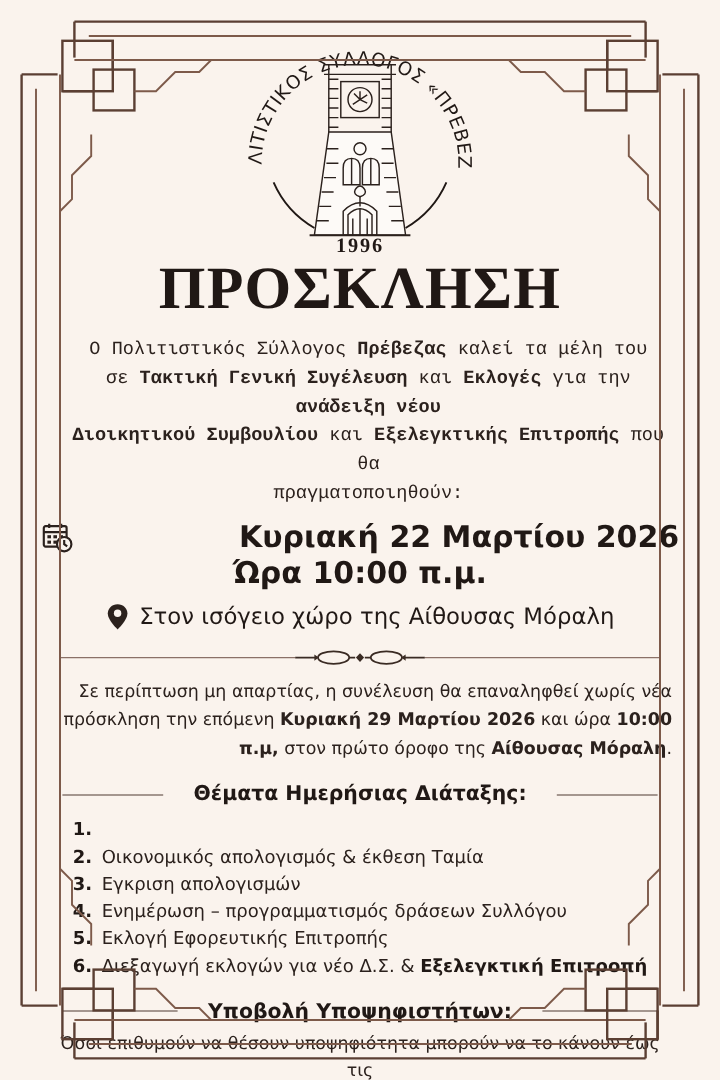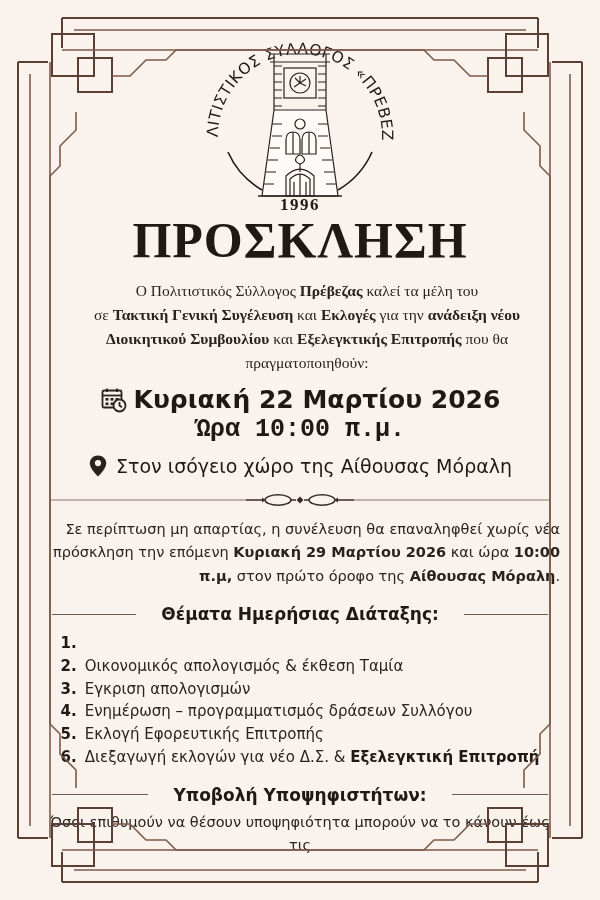--- a/index.html
+++ b/index.html
@@ -63,43 +63,43 @@
   .subtitle {
     font-family: "DejaVu Sans", sans-serif;
     font-weight: bold;
     font-size: 22px;
     line-height: 1.2;
     color: #201815;
     margin: 10px 0 0 0;
   }
   
   .intro {
-    font-family: Liberation Serif, serif;
+    font-family: Liberation Mono, monospace;
     font-size: 15.5px;
     line-height: 1.55;
     color: #2b211d;
     margin: 12px 10px 0 24px;
   }
   .intro b { font-weight: bold; }
 
   .datetime {
     font-family: "DejaVu Sans", sans-serif;
     font-weight: bold;
     font-size: 25px;
     line-height: 1.22;
     color: #201815;
     margin: 10px 0 0 0;
   }
   .date-row {
     display: flex;
     align-items: center;
-    justify-content: center;
+    justify-content: space-between;
     gap: 6px;
   }
-  .time-row { display: block; font-family: Liberation Mono, monospace; }
+  .time-row { display: block; }
 
   .venue {
     display: flex;
     align-items: center;
     justify-content: center;
     gap: 8px;
     font-family: "DejaVu Sans", sans-serif;
     font-size: 19px;
     color: #201815;
     margin: 8px 0 4px 0;

